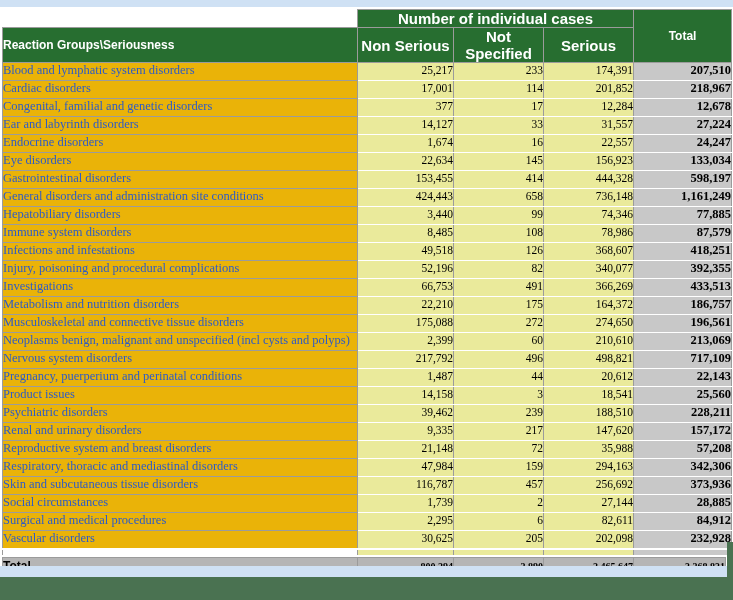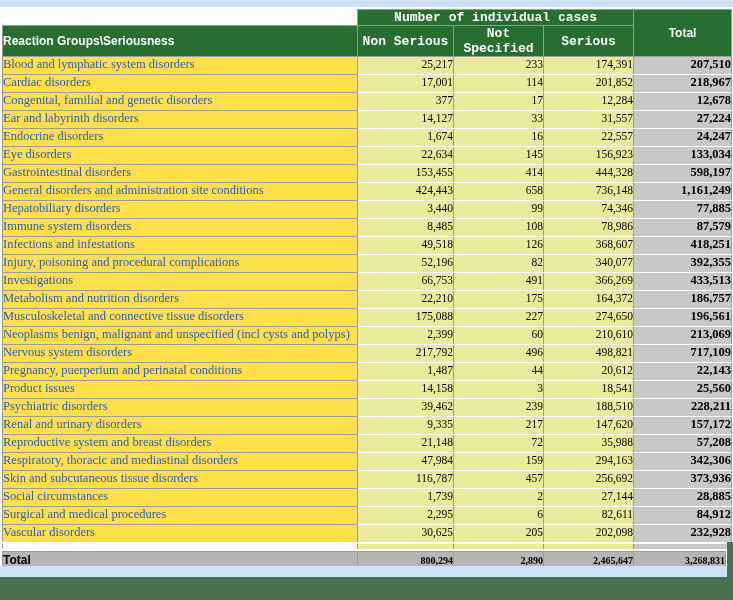--- a/index.html
+++ b/index.html
@@ -17,28 +17,28 @@
 
   .col-label { width: 355px; } .col-ns { width: 96px; }
   .col-nsp { width: 90px; } .col-s { width: 90px; } .col-t { width: 98px; }
   .col-t2 { width: 92px; }
 
   tr.h1 { height: 16px; } tr.h2 { height: 16px; margin-top: 28px; }
   .g {
     background: var(--green, #276e30); color: #ffffff;
     border: 1px solid var(--bdr, #9b9b9b); text-align: center; vertical-align: middle;
   }
-  .serif-head { font-family: Liberation Mono, monospace; font-weight: bold; font-size: 13px; }
+  .serif-head { font-family: Liberation Sans, sans-serif; font-weight: bold; font-size: 15px; }
   .sans-head  { font-family: "Liberation Sans", sans-serif; font-weight: bold; font-size: 12px; }
   .rowhead { text-align: left; padding-left: 3px; }
   .blank { border: none; background: #ffffff; }
 
   tbody#rows tr { height: 18px; }
   td.lbl {
-    background: #fde047; border: 1px solid var(--bdr, #9b9b9b);
+    background: #eab308; border: 1px solid var(--bdr, #9b9b9b);
     color: var(--link, #2d5bc7); font-size: 12.5px; line-height: 15px;
     padding: 1px 2px 0 3px; vertical-align: top; cursor: pointer;
   }
   td.num {
     background: var(--yellow, #eaea9b); border: 1px solid var(--bdr, #9b9b9b);
     border-top-color: #ffffff; border-bottom-color: #ffffff;
     text-align: right; padding: 1px 5px 0 0; font-size: 11.5px; line-height: 15px;
     vertical-align: top; color: #000000;
   }
   td.tot {
@@ -187,21 +187,21 @@
         <tr>
     <td class="lbl">Metabolism and nutrition disorders</td>
     <td class="num">22,210</td>
     <td class="num">175</td>
     <td class="num">164,372</td>
     <td class="tot">186,757</td>
   </tr>
         <tr>
     <td class="lbl">Musculoskeletal and connective tissue disorders</td>
     <td class="num">175,088</td>
-    <td class="num">227</td>
+    <td class="num">272</td>
     <td class="num">274,650</td>
     <td class="tot">196,561</td>
   </tr>
         <tr>
     <td class="lbl">Neoplasms benign, malignant and unspecified (incl cysts and polyps)</td>
     <td class="num">2,399</td>
     <td class="num">60</td>
     <td class="num">210,610</td>
     <td class="tot">213,069</td>
   </tr>

